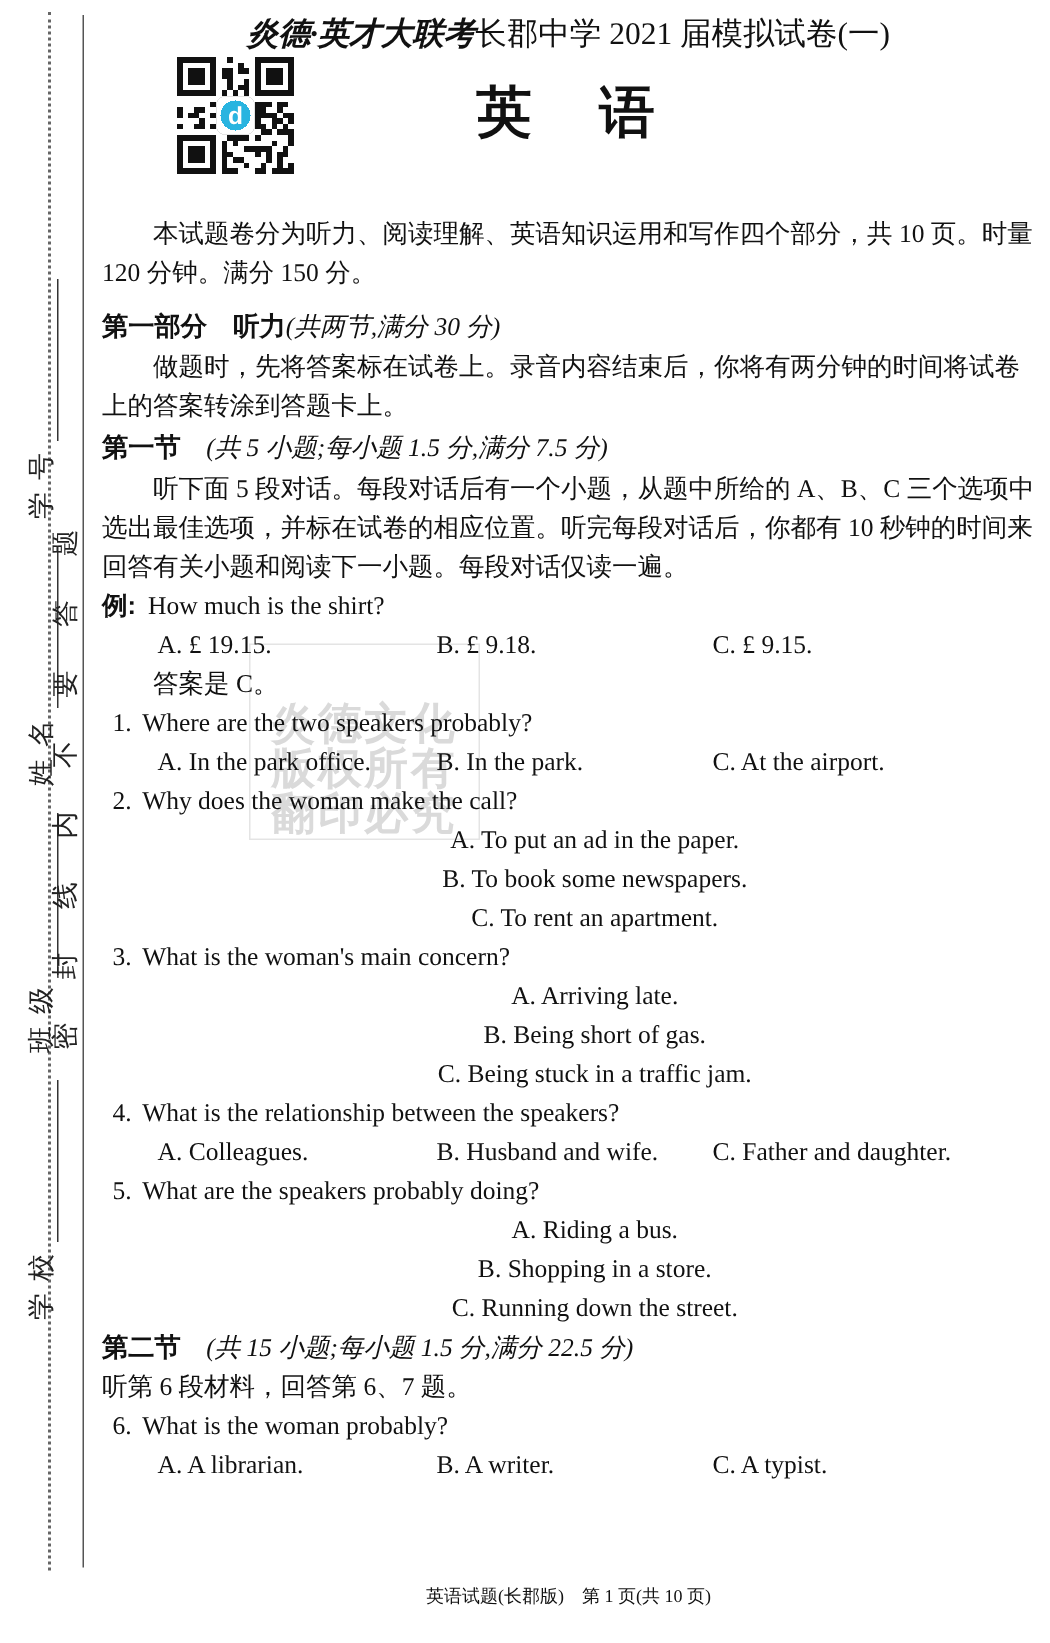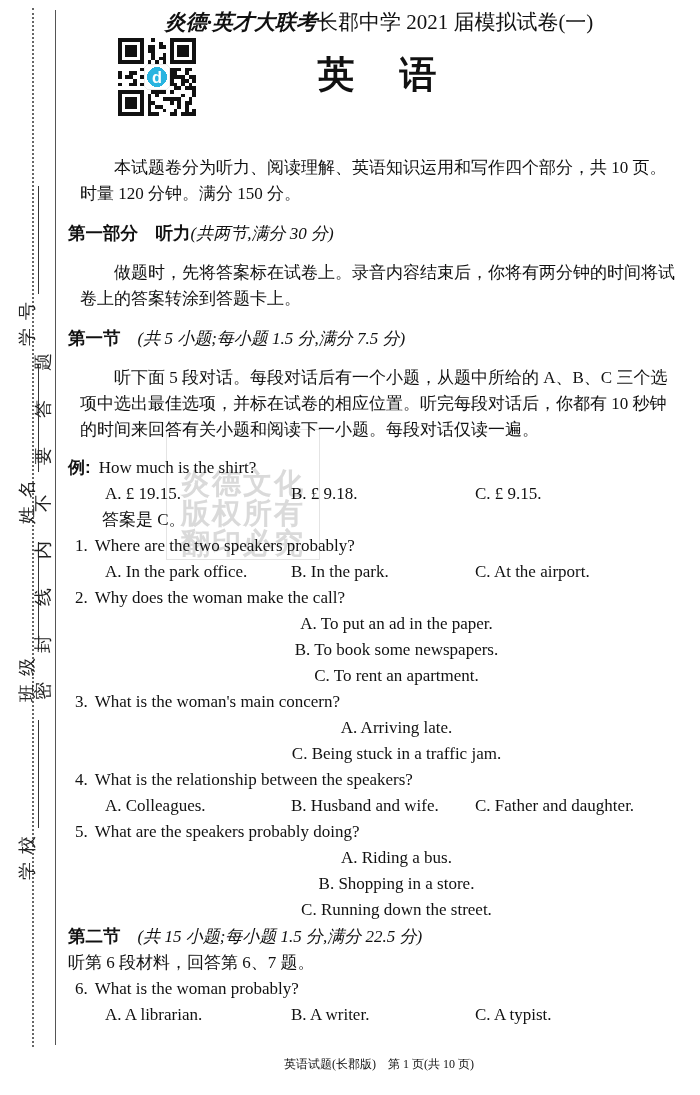--- a/index.html
+++ b/index.html
@@ -45,21 +45,21 @@
   .subject-title{
     position:absolute;left:68px;top:50px;width:622px;text-align:center;
     font-size:37px;font-weight:bold;letter-spacing:4px;z-index:1;
     font-family:"Liberation Sans","DejaVu Sans",sans-serif;
   }
   
   .body{
     position:absolute;left:68px;top:143px;width:622px;z-index:1;
     font-size:17px;line-height:26px;
   }
-  .para{margin:12px;text-indent:34px;}
+  .para{margin:0;text-indent:34px;}
   .flush{margin:0;text-indent:0;}
   .h-part{margin:8px 0 0;line-height:28px;}
   .h-sec1{margin:0;line-height:28px;}
   .h-sec2{margin:0;line-height:27px;}
   .h-bold{font-family:"Liberation Sans","DejaVu Sans",sans-serif;font-weight:bold;font-size:17.5px;}
   .h-note{font-style:italic;}
   .ex-label{font-family:"Liberation Sans","DejaVu Sans",sans-serif;font-weight:bold;margin-right:8px;}
   .opt-row{display:flex;padding-left:37px;}
   .opt-row .oa{width:186px;}
   .opt-row .ob{width:184px;}
@@ -347,20 +347,21 @@
   <div><span class="q-num">2.</span><span>Why does the woman make the call?</span></div>
   <div class="opt-stack">
     <div>A. To put an ad in the paper.</div>
     <div>B. To book some newspapers.</div>
     <div>C. To rent an apartment.</div>
   </div>
 
   <div><span class="q-num">3.</span><span>What is the woman's main concern?</span></div>
   <div class="opt-stack">
     <div>A. Arriving late.</div>
+    <div>B. Being short of gas.</div>
     <div>C. Being stuck in a traffic jam.</div>
   </div>
 
   <div><span class="q-num">4.</span><span>What is the relationship between the speakers?</span></div>
   <div class="opt-row">
     <span class="oa">A. Colleagues.</span>
     <span class="ob">B. Husband and wife.</span>
     <span class="oc">C. Father and daughter.</span>
   </div>
 

